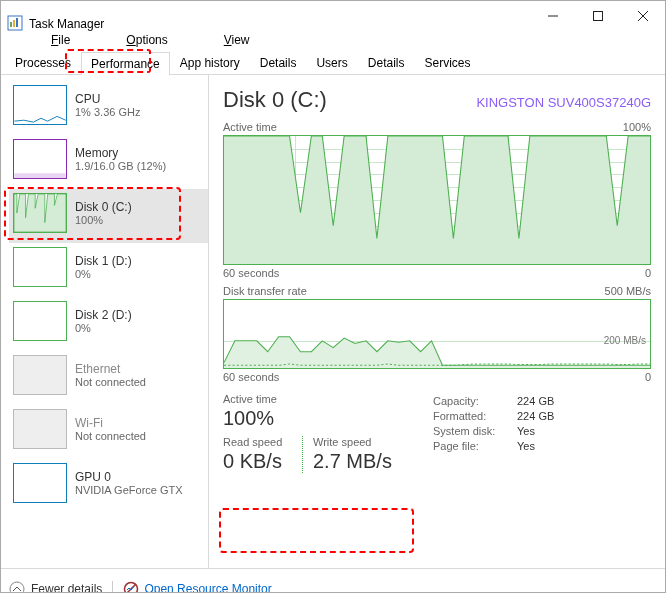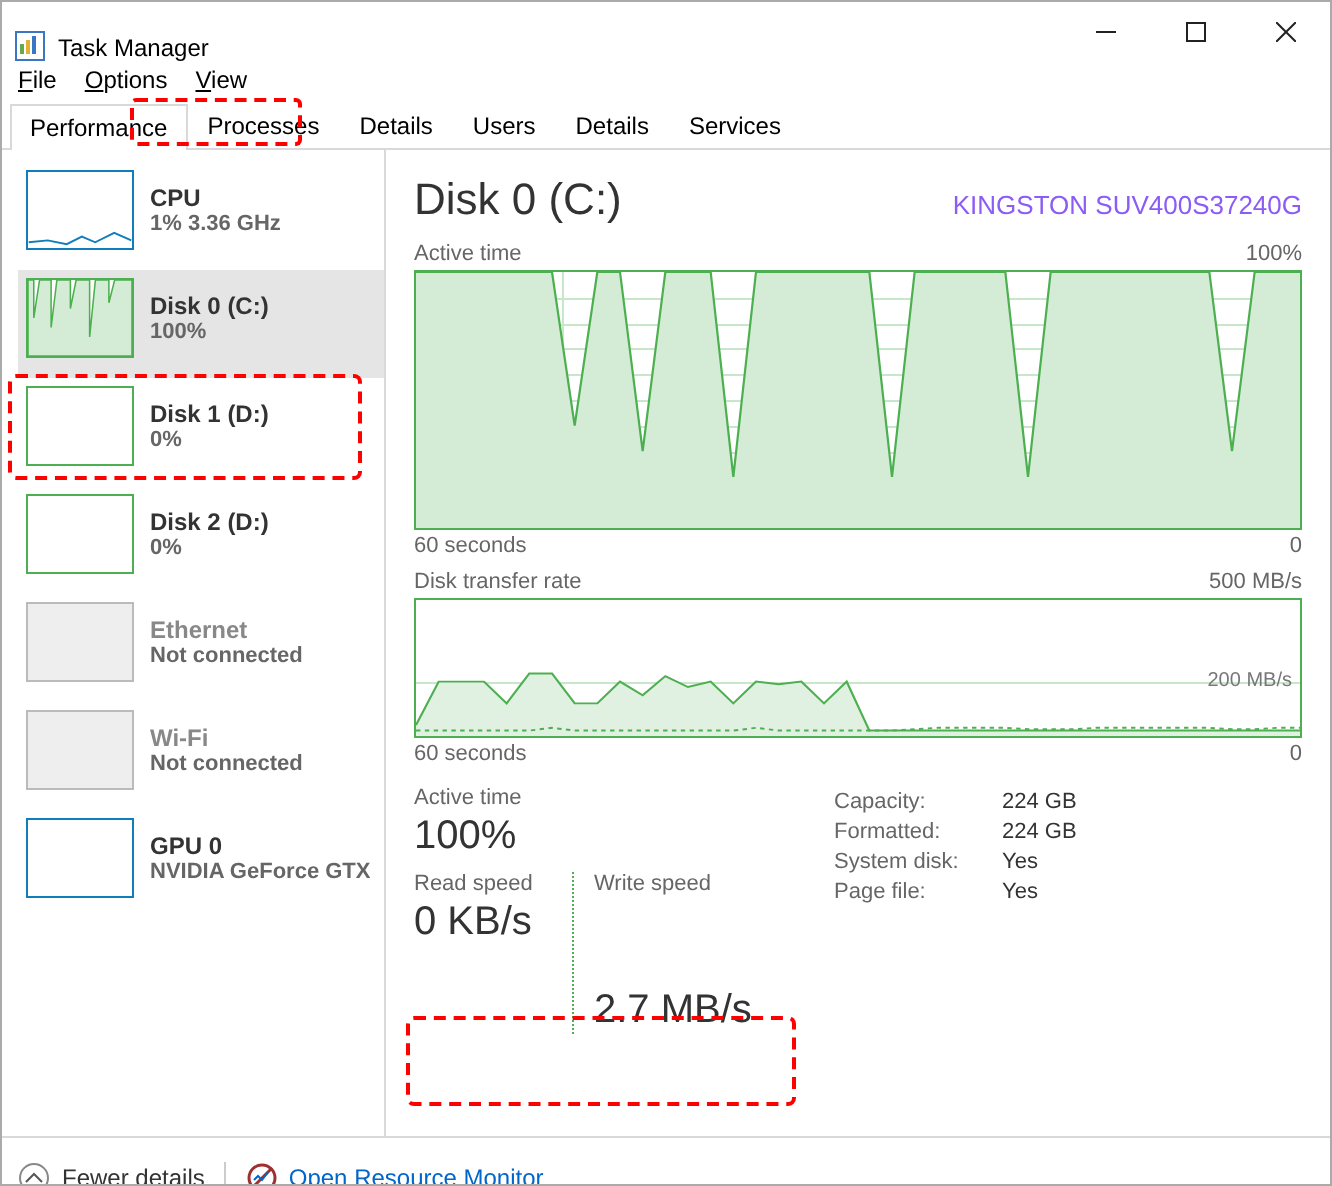--- a/index.html
+++ b/index.html
@@ -4,27 +4,27 @@
   <style>
     * { box-sizing: border-box; margin: 0; padding: 0; font-family: "Segoe UI", Tahoma, sans-serif; }
     body { width: 666px; height: 593px; background: #fff; font-size: 12px; overflow: hidden; border: 1px solid #aaa; }
     .titlebar { height: 30px; display: flex; align-items: flex-end; padding-left: 6px; }
     .titlebar-icon { width: 16px; height: 16px; margin-right: 6px; }
     .titlebar-title { font-size: 12px; flex: 1; }
     .win-btns { display: flex; height: 100%; }
     .win-btn { width: 45px; display: flex; align-items: center; justify-content: center; font-size: 12px; color: #222; }
     .win-btn svg { width: 10px; height: 10px; }
     .menubar { height: 20px; display: flex; padding-left: 4px; gap: 2px; }
-    .menubar span { padding: 2px 8px 2px 4px; font-size: 12px; }
+    .menubar span { padding: 2px 8px 2px 4px; font-size: 12px; margin-left: 42px; }
     .menubar span u { text-decoration: underline; }
     .tabs-row { height: 24px; border-bottom: 1px solid #d9d9d9; display: flex; align-items: end; padding-left: 4px; }
     .tab { padding: 4px 9px; font-size: 12px; border: 1px solid transparent; border-bottom: none; position: relative; }
     .tab.active { border-color: #d9d9d9; background: #fff; top: 1px; }
     .content { display: flex; height: 493px; }
-    .sidebar { width: 192px; border-right: 1px solid #d9d9d9; overflow-y: scroll; padding: 6px 0 0 8px; font-weight: bold; }
+    .sidebar { width: 208px; border-right: 1px solid #d9d9d9; overflow-y: scroll; padding: 6px 0 0 8px; }
     .side-item { display: flex; gap: 8px; padding: 4px 4px 10px 4px; margin-right: 0; }
     .side-item.selected { background: #e5e5e5; }
     .thumb { width: 54px; height: 40px; border: 1px solid #999; background: #fff; flex-shrink: 0; position: relative; overflow: hidden; }
     .thumb svg { width: 100%; height: 100%; }
     .side-text { display: flex; flex-direction: column; justify-content: center; }
     .side-text .st-title { font-size: 12px; color: #333; }
     .side-text .st-sub { font-size: 11px; color: #666; }
     .detail { flex: 1; padding: 12px 14px 0 14px; position: relative; }
     .d-header { display: flex; justify-content: space-between; align-items: baseline; }
     .d-title { font-size: 22px; font-weight: 400; color: #333; }
@@ -83,38 +83,48 @@
   </div>
 </div>
 
 <div class="menubar">
   <span><u>F</u>ile</span>
   <span><u>O</u>ptions</span>
   <span><u>V</u>iew</span>
 </div>
 
 <div class="tabs-row" style="position:relative;">
+  <div class="tab">Processes</div>
   <div class="tab active">Performance</div>
-  <div class="tab">Processes</div>
+  <div class="tab">App history</div>
   <div class="tab">Details</div>
   <div class="tab">Users</div>
   <div class="tab">Details</div>
   <div class="tab">Services</div>
   <div class="highlight-tab" style="left:64px; top:-2px; width:86px; height:24px; border-radius:3px;"></div>
 </div>
 
 <div class="content">
   <div class="sidebar" style="position:relative;">
     <div class="side-item">
       <div class="thumb" style="border-color:#117dbb"><svg viewBox="0 0 54 40">
             <polyline points="0,37 10,36 20,38 28,34 35,37 45,32 54,36" fill="none" stroke="#117dbb" stroke-width="1"></polyline>
           </svg></div>
       <div class="side-text">
           <span class="st-title">CPU</span>
           <span class="st-sub">1% 3.36 GHz</span>
+        </div>
+    </div>
+    <div class="side-item">
+      <div class="thumb" style="border-color:#8b2ab0"><svg viewBox="0 0 54 40">
+            <rect x="0" y="35" width="54" height="5" fill="#e9d5f3"></rect>
+          </svg></div>
+      <div class="side-text">
+          <span class="st-title">Memory</span>
+          <span class="st-sub">1.9/16.0 GB (12%)</span>
         </div>
     </div>
     <div class="side-item selected">
       <div class="thumb" style="border-color:#4CAF50"><svg viewBox="0 0 54 40" preserveAspectRatio="none">
             <polygon points="0,0 3,0 3,20 6,0 12,0 12,25 15,0 22,0 22,15 25,0 32,0 32,30 35,0 42,0 42,12 45,0 54,0 54,40 0,40" fill="#d4ecd5" stroke="#4CAF50" stroke-width="0.8"></polygon>
           </svg></div>
       <div class="side-text">
           <span class="st-title">Disk 0 (C:)</span>
           <span class="st-sub">100%</span>
         </div>
@@ -215,21 +225,21 @@
           <div class="stat-col" style="width:80px">
             <span class="stat-lbl">Active time</span>
             <span class="stat-val">100%</span>
           </div>
         </div>
         <div style="display:flex; margin-top:6px; position:relative;">
           <div class="stat-col" style="width:80px; border-right:1px dotted #4CAF50; padding-right:6px;">
             <span class="stat-lbl">Read speed</span>
             <span class="stat-val">0 KB/s</span>
           </div>
-          <div class="stat-col" style="width:110px; padding-left:10px;gap:44px;">
+          <div class="stat-col" style="width:110px; padding-left:10px;">
             <span class="stat-lbl">Write speed</span>
             <span class="stat-val">2.7 MB/s</span>
           </div>
         </div>
       </div>
       <div style="margin-left:20px; padding-top:2px;">
         <div class="small-row">
             <span class="k">Capacity:</span>
             <span class="v">224 GB</span>
           </div>

